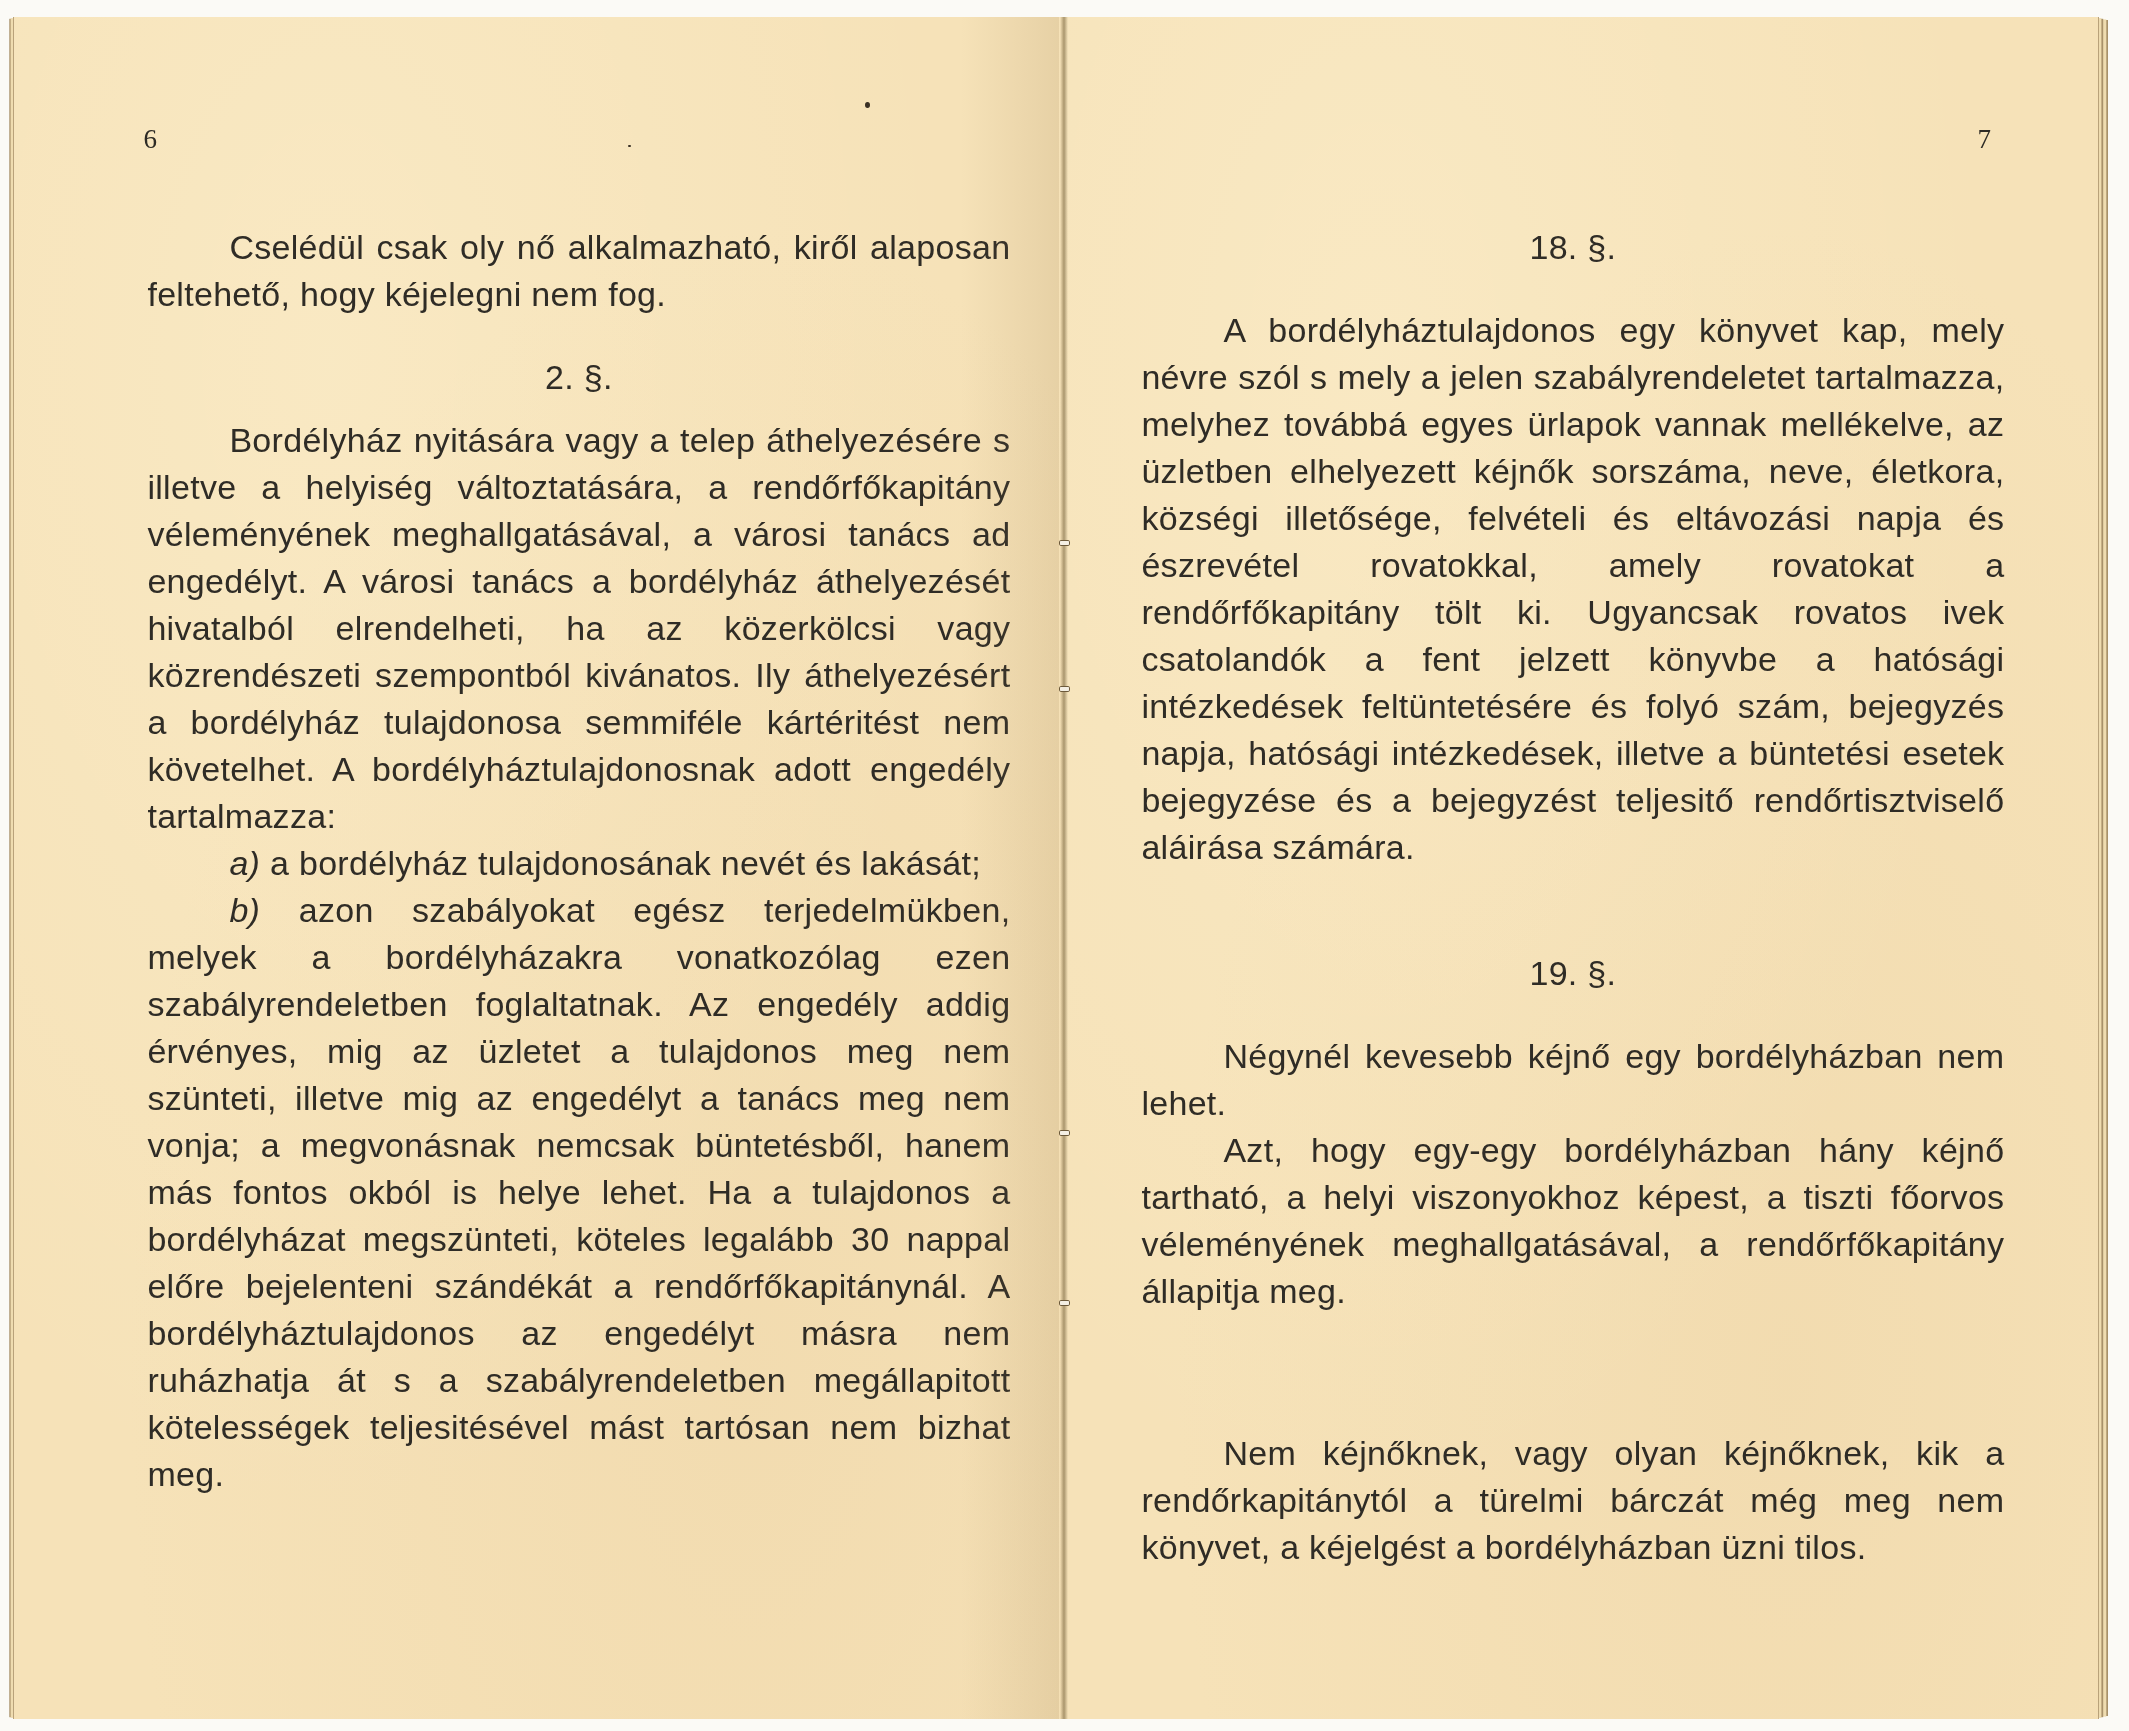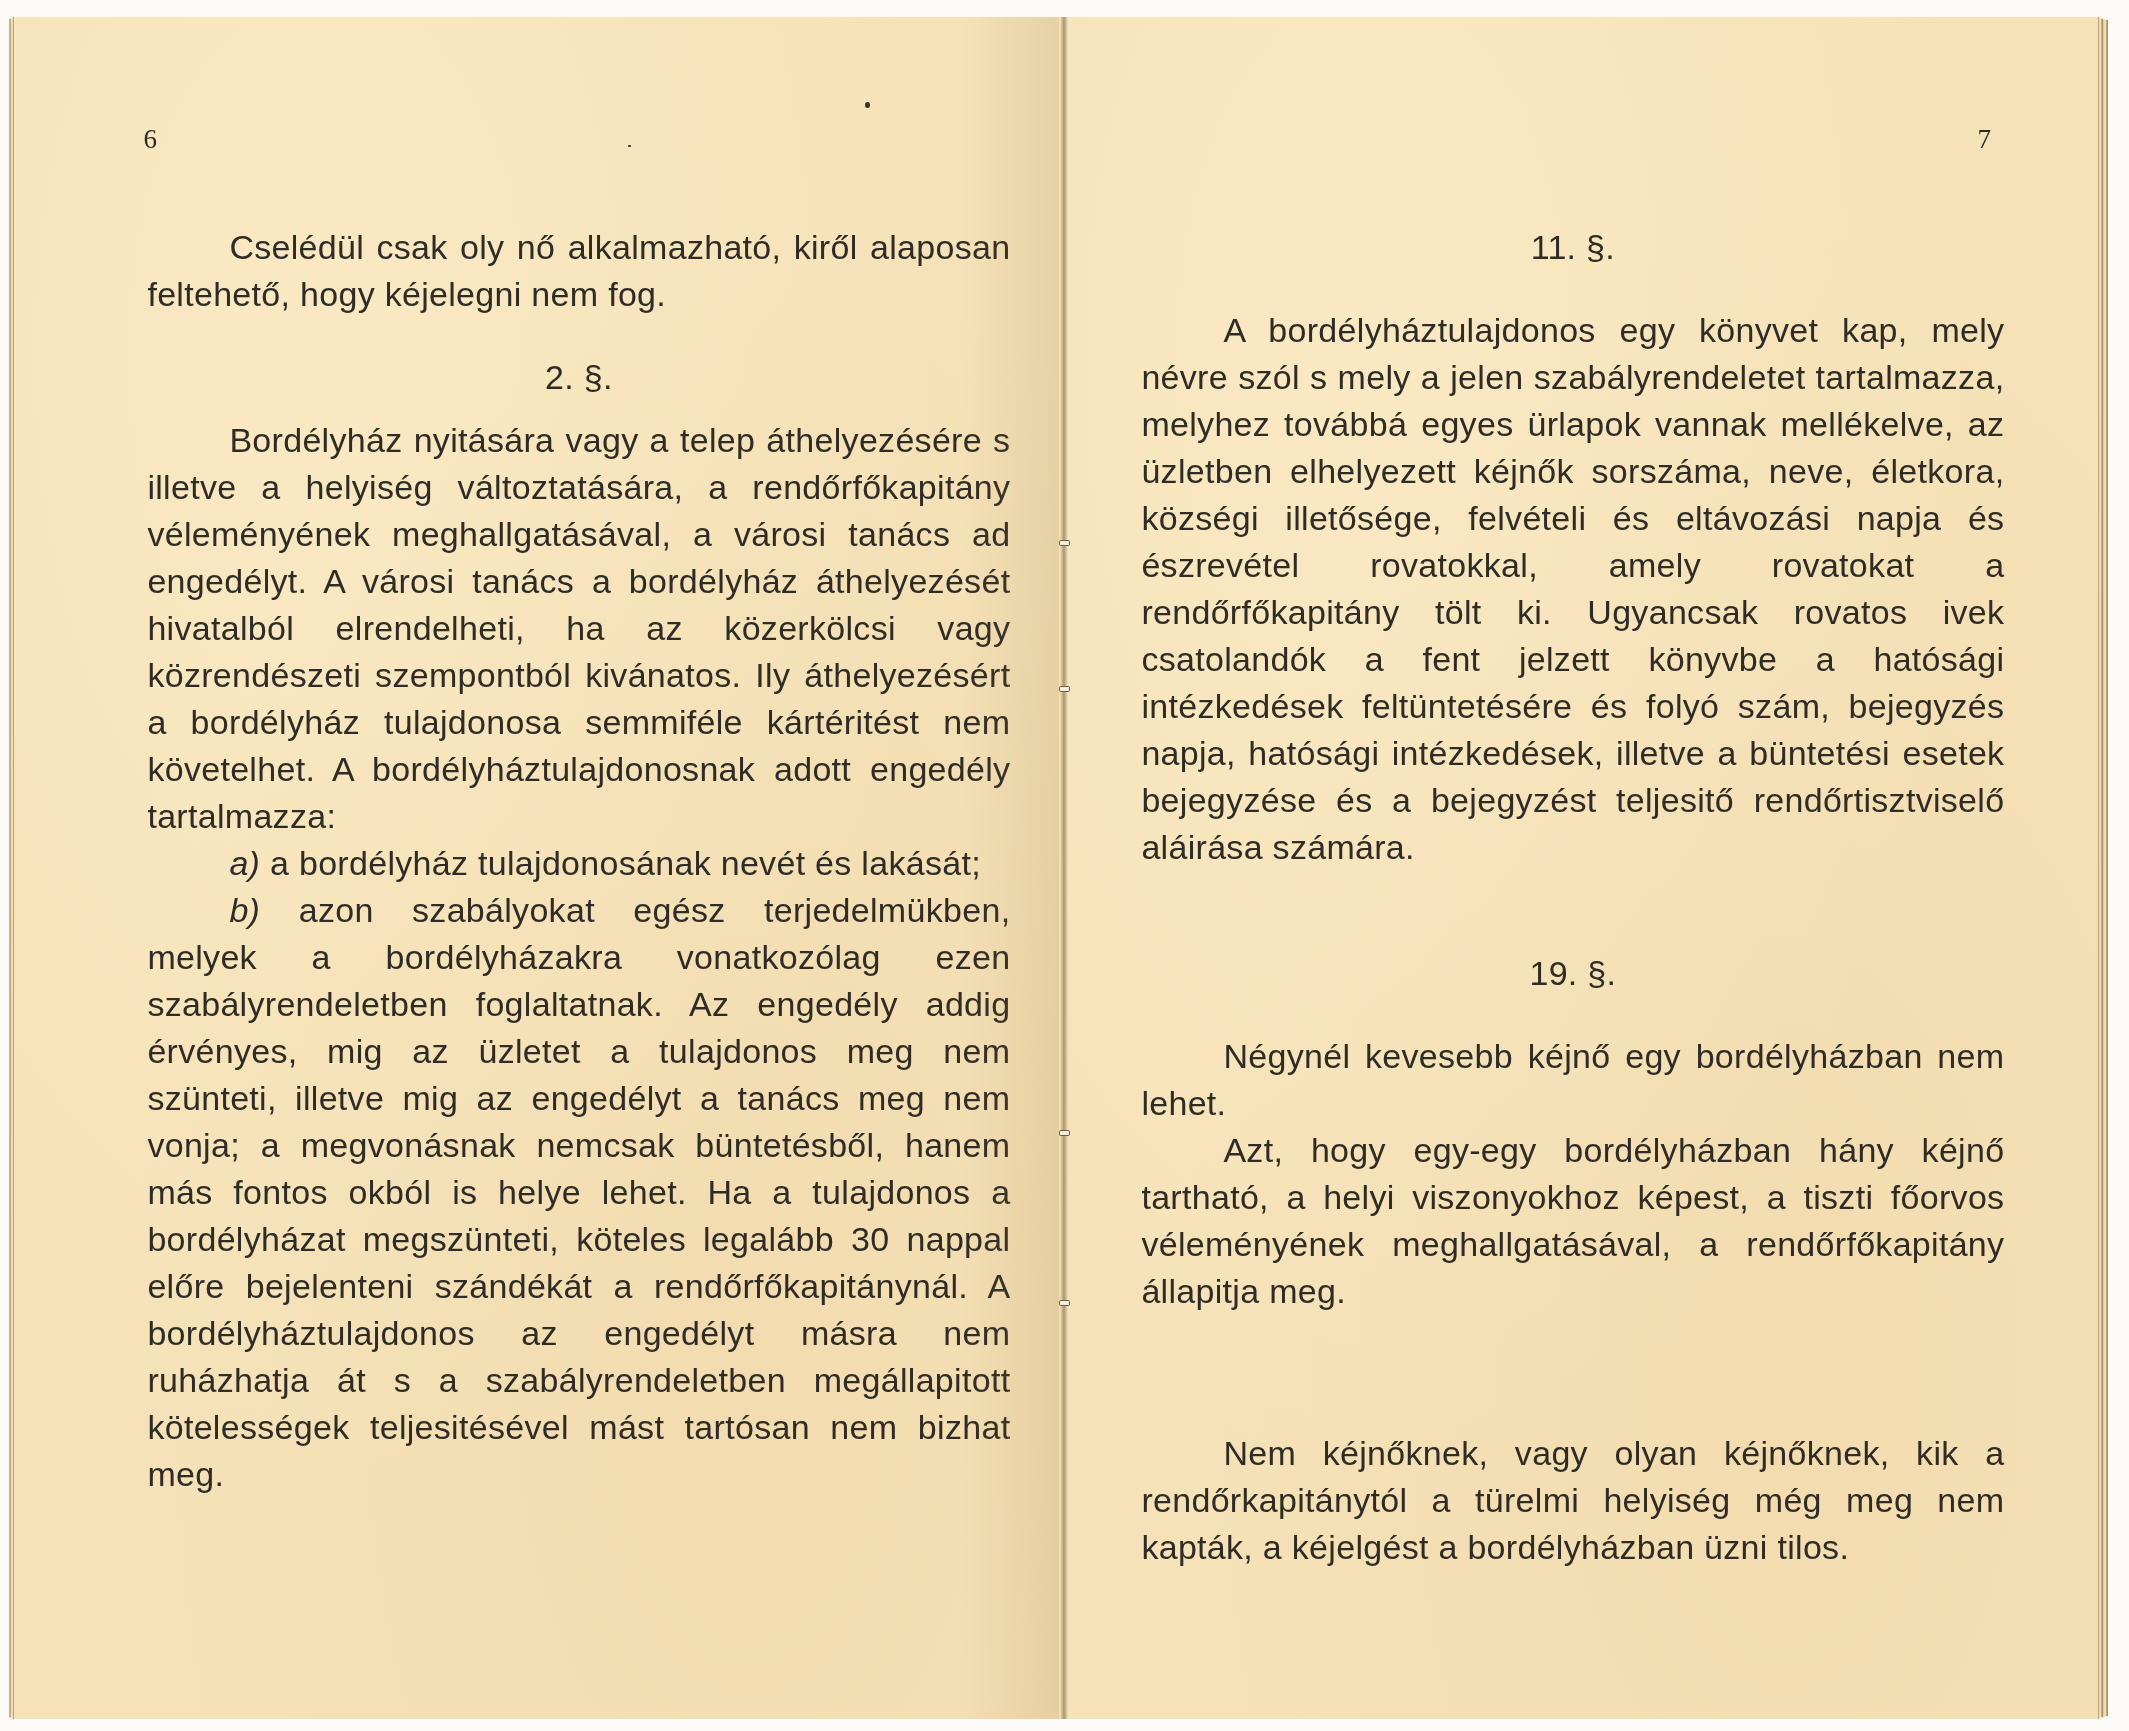--- a/index.html
+++ b/index.html
@@ -89,31 +89,31 @@
     </div>
     <div class="speck" style="left:851px; top:85px; width:4.9px; height:6px;"></div>
     <div class="speck" style="left:614px; top:128px; width:2.4px; height:2.4px;"></div>
   </div>
 
   <div class="gutter-shadow-l"></div>
 
   <div class="page right">
     <div class="page-number">7</div>
     <div class="col">
-      <p class="section-heading">11. §.</p>
+      <p class="section-heading">18. §.</p>
       <div class="gap-m"></div>
       <p class="para">A bordélyháztulajdonos egy könyvet kap, mely névre szól s mely a jelen szabályrendeletet tartalmazza, melyhez továbbá egyes ürlapok vannak mellékelve, az üzletben elhelyezett kéjnők sorszáma, neve, életkora, községi illetősége, felvételi és eltávozási napja és észrevétel rovatokkal, amely rovatokat a rendőrfőkapitány tölt ki. Ugyancsak rovatos ivek csatolandók a fent jelzett könyvbe a hatósági intézkedések feltüntetésére és folyó szám, bejegyzés napja, hatósági intézkedések, illetve a büntetési esetek bejegyzése és a bejegyzést teljesitő rendőrtisztviselő aláirása számára.</p>
       <div class="gap-l"></div>
       <p class="section-heading">19. §.</p>
       <div class="gap-m"></div>
       <p class="para">Négynél kevesebb kéjnő egy bordélyházban nem lehet.</p>
       <p class="para">Azt, hogy egy-egy bordélyházban hány kéjnő tartható, a helyi viszonyokhoz képest, a tiszti főorvos véleményének meghallgatásával, a rendőrfőkapitány állapitja meg.</p>
       <div class="gap-l"></div>
       <div class="gap-m"></div>
-      <p class="para">Nem kéjnőknek, vagy olyan kéjnőknek, kik a rendőrkapitánytól a türelmi helyiség még meg nem kapták, a kéjelgést a bordélyházban üzni tilos.</p>
+      <p class="para">Nem kéjnőknek, vagy olyan kéjnőknek, kik a rendőrkapitánytól a türelmi bárczát még meg nem könyvet, a kéjelgést a bordélyházban üzni tilos.</p>
     </div>
   </div>
 
   <div class="gutter"></div>
   <div class="stitch" style="left:1046px; top:523px;"></div>
   <div class="stitch" style="left:1046px; top:669px;"></div>
   <div class="stitch" style="left:1046px; top:1113px;"></div>
   <div class="stitch" style="left:1046px; top:1283px;"></div>
 </div>
 

